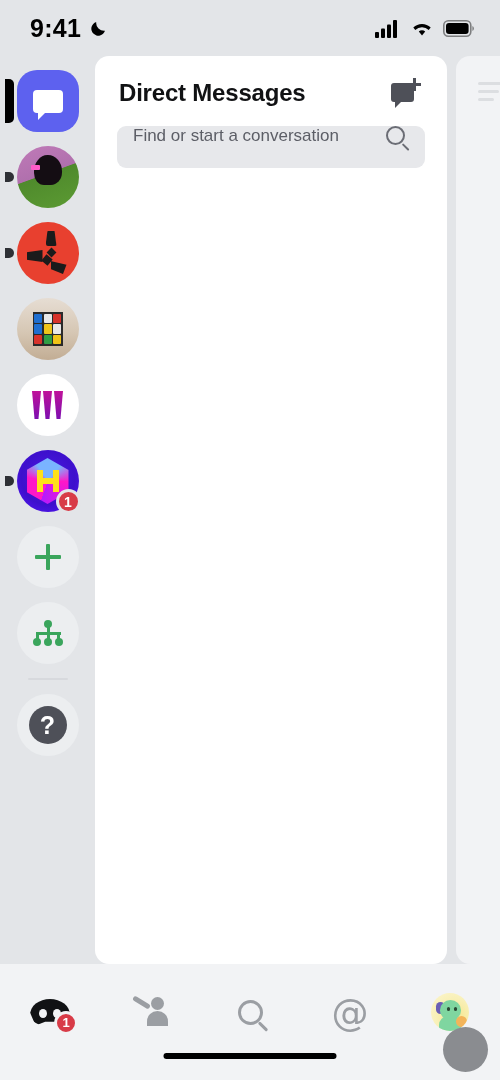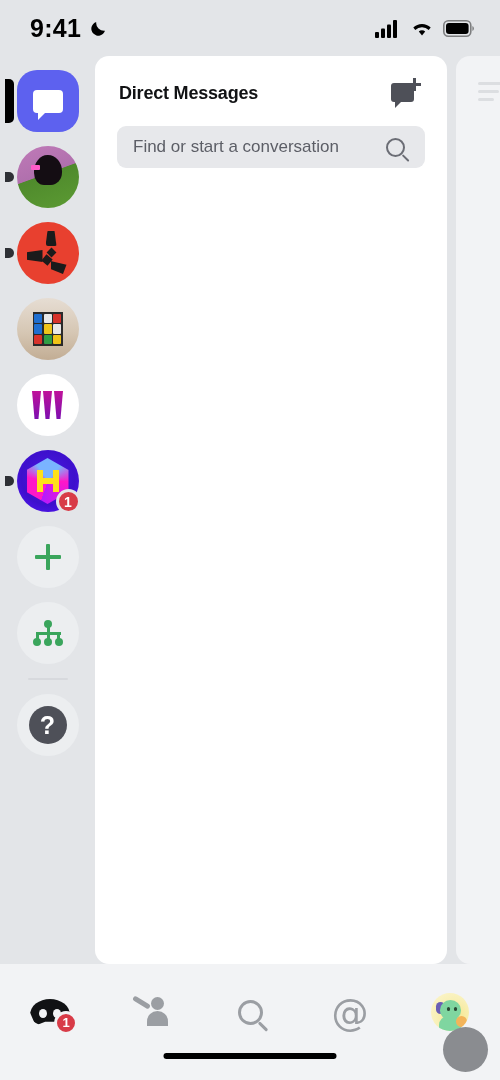--- a/index.html
+++ b/index.html
@@ -126,33 +126,33 @@
 
   
   .dm {
     position: absolute; top: 56px; left: 95px; width: 352px; height: 908px;
     background: #fff; border-radius: 14px;
   }
   .dm-head {
     display: flex; align-items: center; justify-content: space-between;
     padding: 22px 24px 4px 24px;
   }
-  .dm-title { font-size: 18px; font-weight: 700; color: #111214; letter-spacing: -.2px; }
+  .dm-title { font-size: 24px; font-weight: 700; color: #111214; letter-spacing: -.2px; }
   .newdm { position: relative; width: 32px; height: 30px; }
   .newdm .b { position:absolute; left:0; top:5px; width:23px; height:19px; background:#4e5058; border-radius:3px; }
   .newdm .b:after { content:""; position:absolute; left:4px; bottom:-6px;
                     border-left:7px solid #4e5058; border-bottom:7px solid transparent; }
   .newdm .p { position:absolute; right:1px; top:0; width:14px; height:14px; }
   .newdm .p:before, .newdm .p:after { content:""; position:absolute; background:#4e5058; }
   .newdm .p:before { left:5px; top:0; width:3px; height:13px; }
   .newdm .p:after  { left:0; top:5px; width:13px; height:3px; }
 
   .search {
     margin: 14px 22px 0 22px; height: 42px; background: #e7e8eb; border-radius: 9px;
-    display: flex; align-items: center; padding: 0 20px 0 16px; gap: 8px;
+    display: flex; padding: 0 20px 0 16px; gap: 8px;
   }
   .search-ph { flex: 1; font-size: 17px; color: #5c5e66; }
   .mag { width: 19px; height: 19px; border: 2.4px solid #6b6d75; border-radius: 50%; position: relative; flex: 0 0 auto; }
   .mag:after { content:""; position:absolute; right:-7px; bottom:-5px; width:9px; height:2.4px;
                background:#6b6d75; transform: rotate(45deg); border-radius: 2px; }
 
   .dm-row { display:flex; align-items:center; gap: 20px; padding: 16px 22px 0 22px; }
   .ava { position: relative; width: 44px; height: 44px; flex:0 0 auto; }
   .ava .img {
     width: 44px; height: 44px; border-radius: 50%; overflow: hidden;

